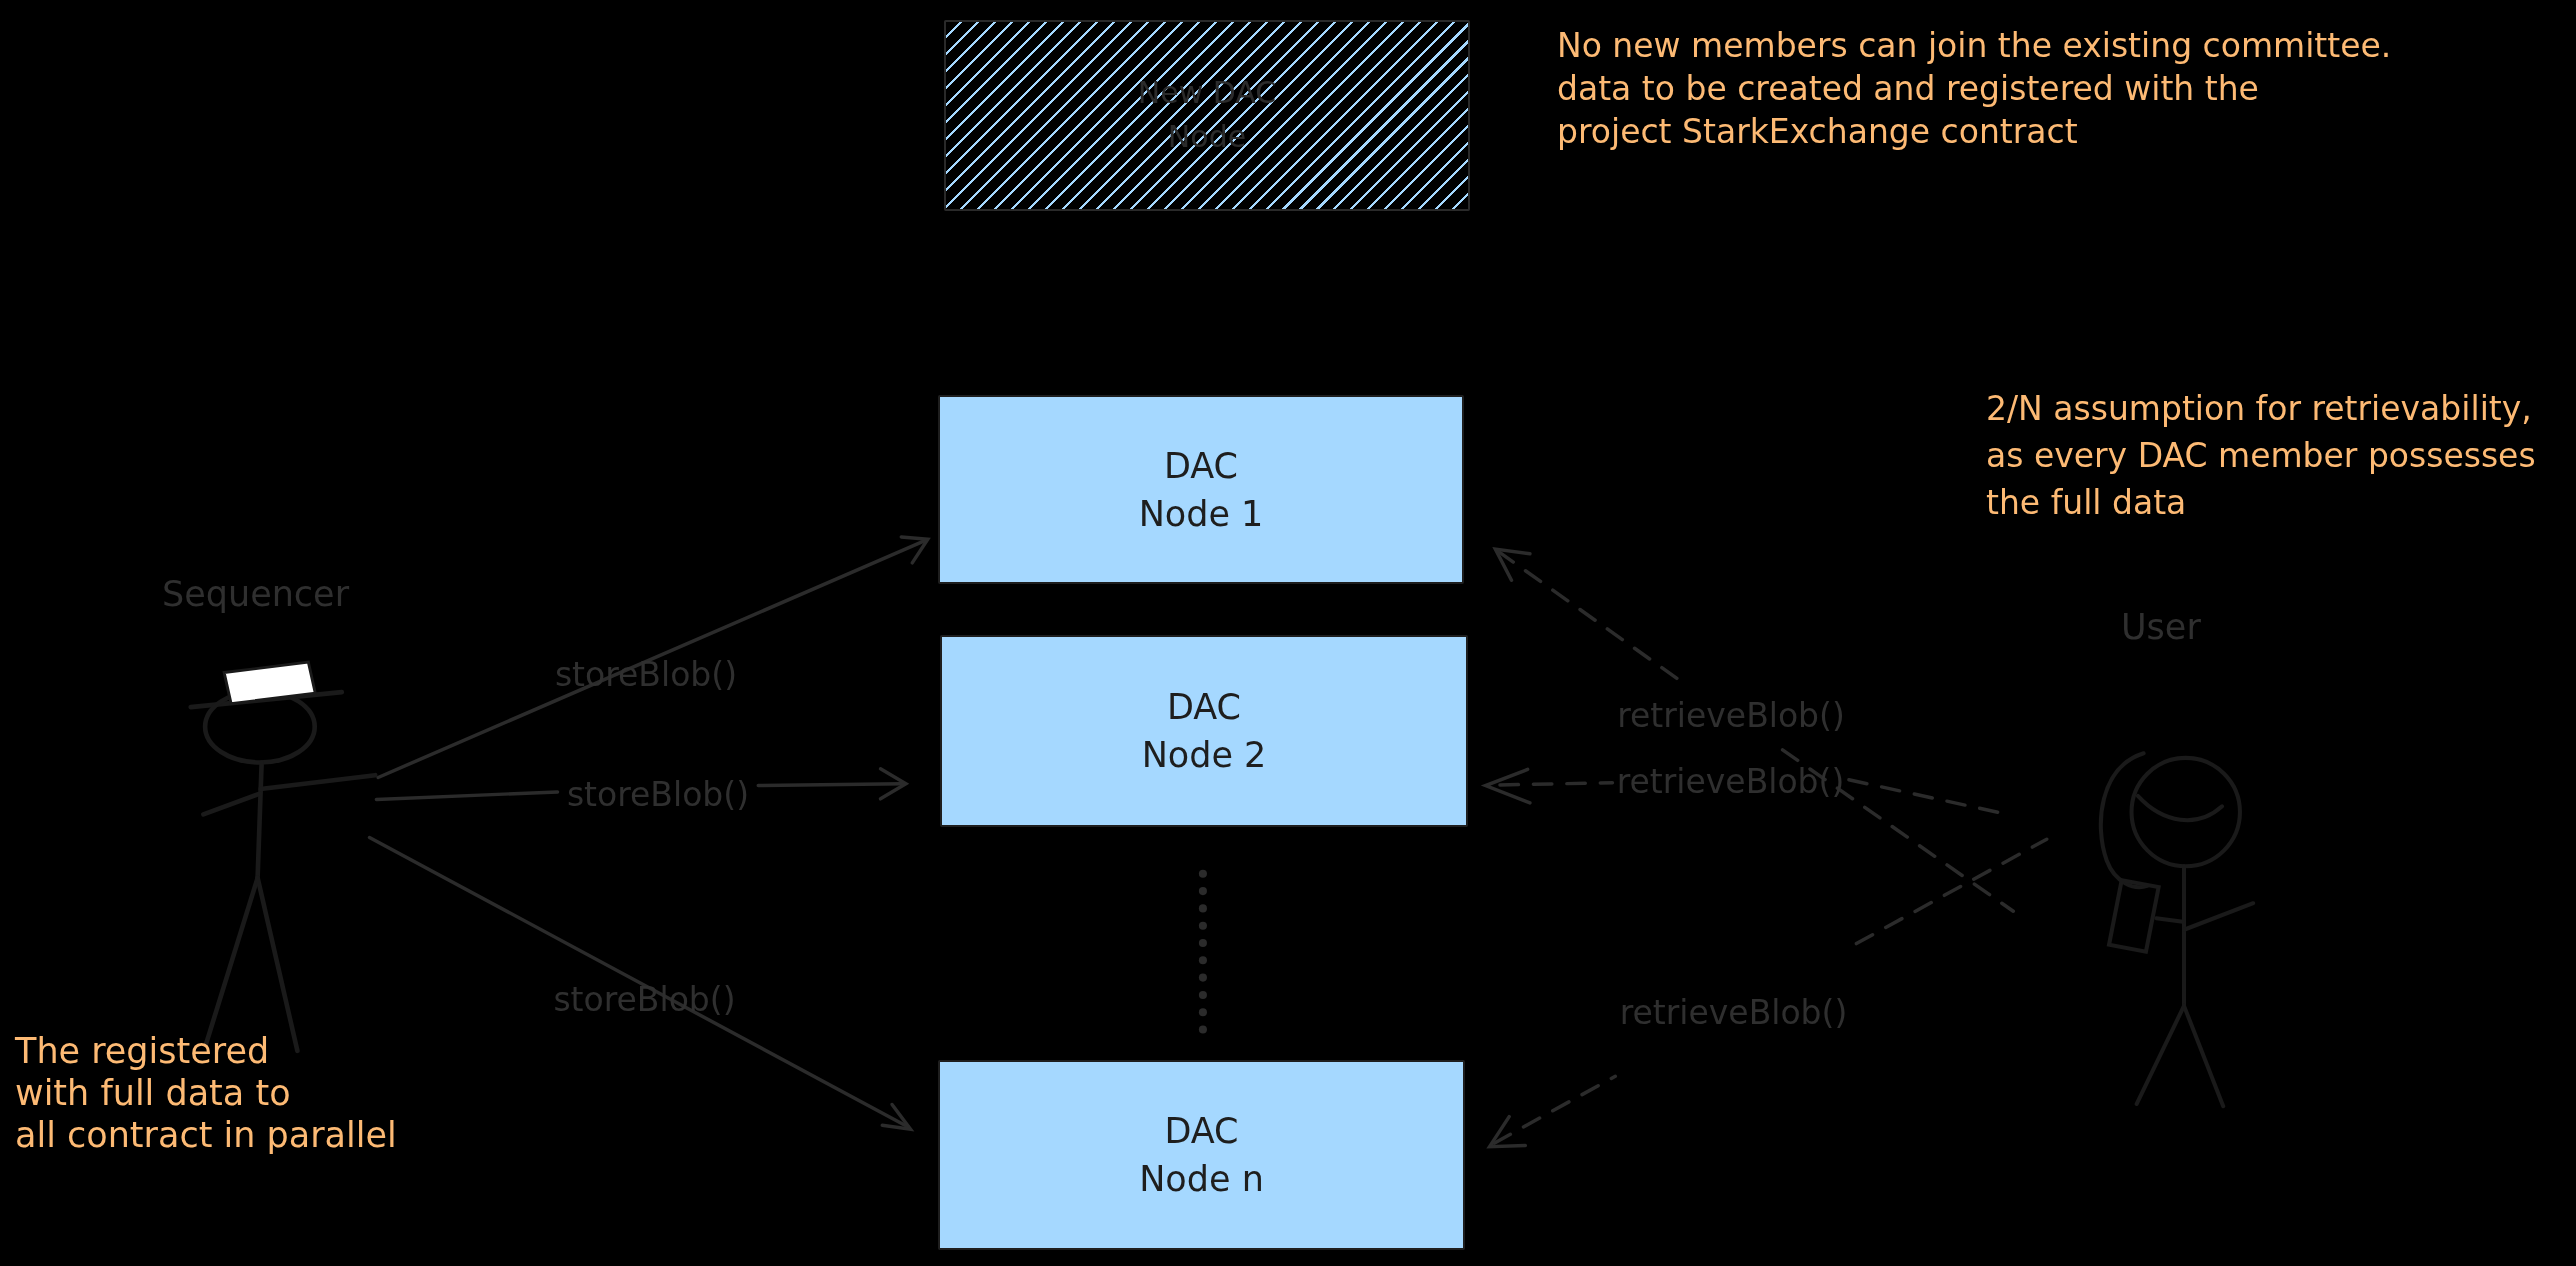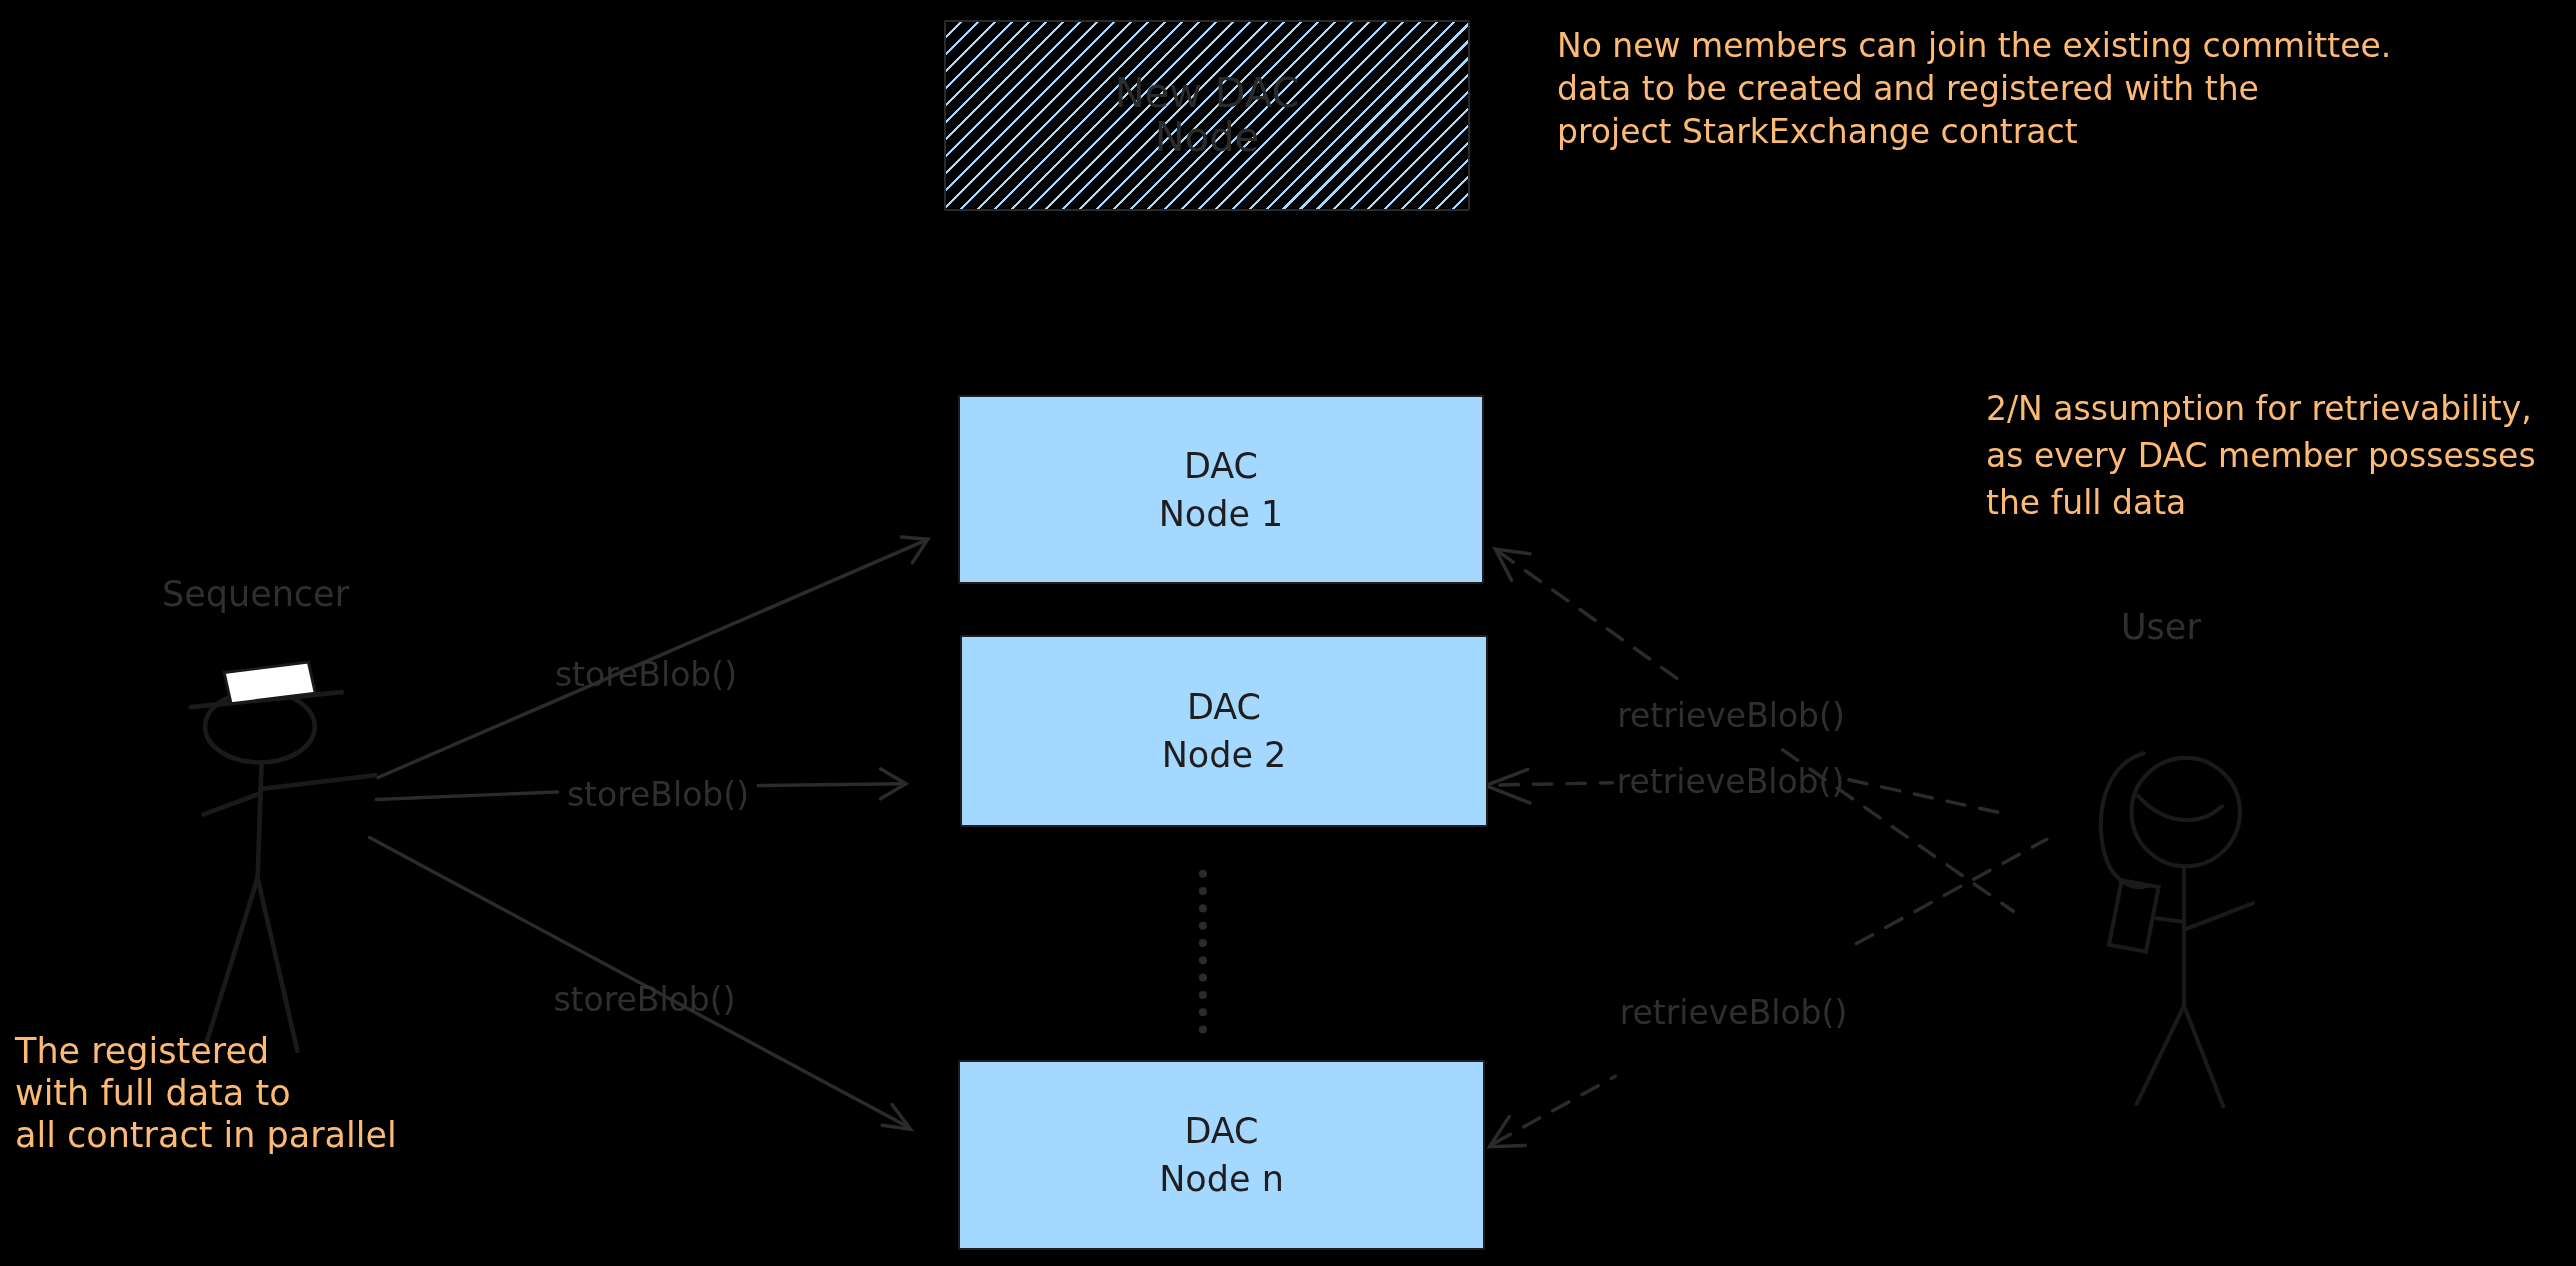--- a/index.html
+++ b/index.html
@@ -2,25 +2,25 @@
 <html style="font-size:9.2px"><head>
 <meta charset="utf-8">
 <style>
   html,body{margin:0;padding:0;background:#000;}
   #stage{position:relative;width:2576px;height:1266px;background:#000;overflow:hidden;
          font-family:"DejaVu Sans","Liberation Sans",sans-serif;}
   #wires{position:absolute;left:0;top:0;width:2576px;height:1266px;}
   .box{position:absolute;border:2.9px solid #1e1e1e;border-radius:1.7px;
        display:flex;flex-direction:column;align-items:center;justify-content:center;
        text-align:center;box-sizing:border-box;}
-  .node{background:#a5d8ff;color:#1e1e1e;margin-left:20px;}
+  .node{background:#a5d8ff;color:#1e1e1e;}
   .node .bl{font-size:35px;line-height:48px;white-space:nowrap;}
   .hatch{border-color:#2a2a2a;color:#2b2b2b;
          background:repeating-linear-gradient(135deg,transparent 0px,transparent 9.8px,#a5d8ff 9.8px,#a5d8ff 12px);}
-  .hatch .bl{font-size:40px;line-height:44px;white-space:nowrap;}
+  .hatch .bl{font-size:30px;line-height:44px;white-space:nowrap;}
   .lbl{position:absolute;color:#2f2f2f;font-size:33px;white-space:nowrap;}
   .lbl.ctr{text-align:center;}
   .title{font-size:35px;}
   .ann{position:absolute;color:#fdba74;white-space:nowrap;}
   .ann div{white-space:nowrap;}
   .ann.committee{font-size:33px;line-height:43px;}
   .ann.retrievability{font-size:33px;line-height:47px;}
   .ann.parallel{font-size:35px;line-height:42px;}
 </style>
 </head>

